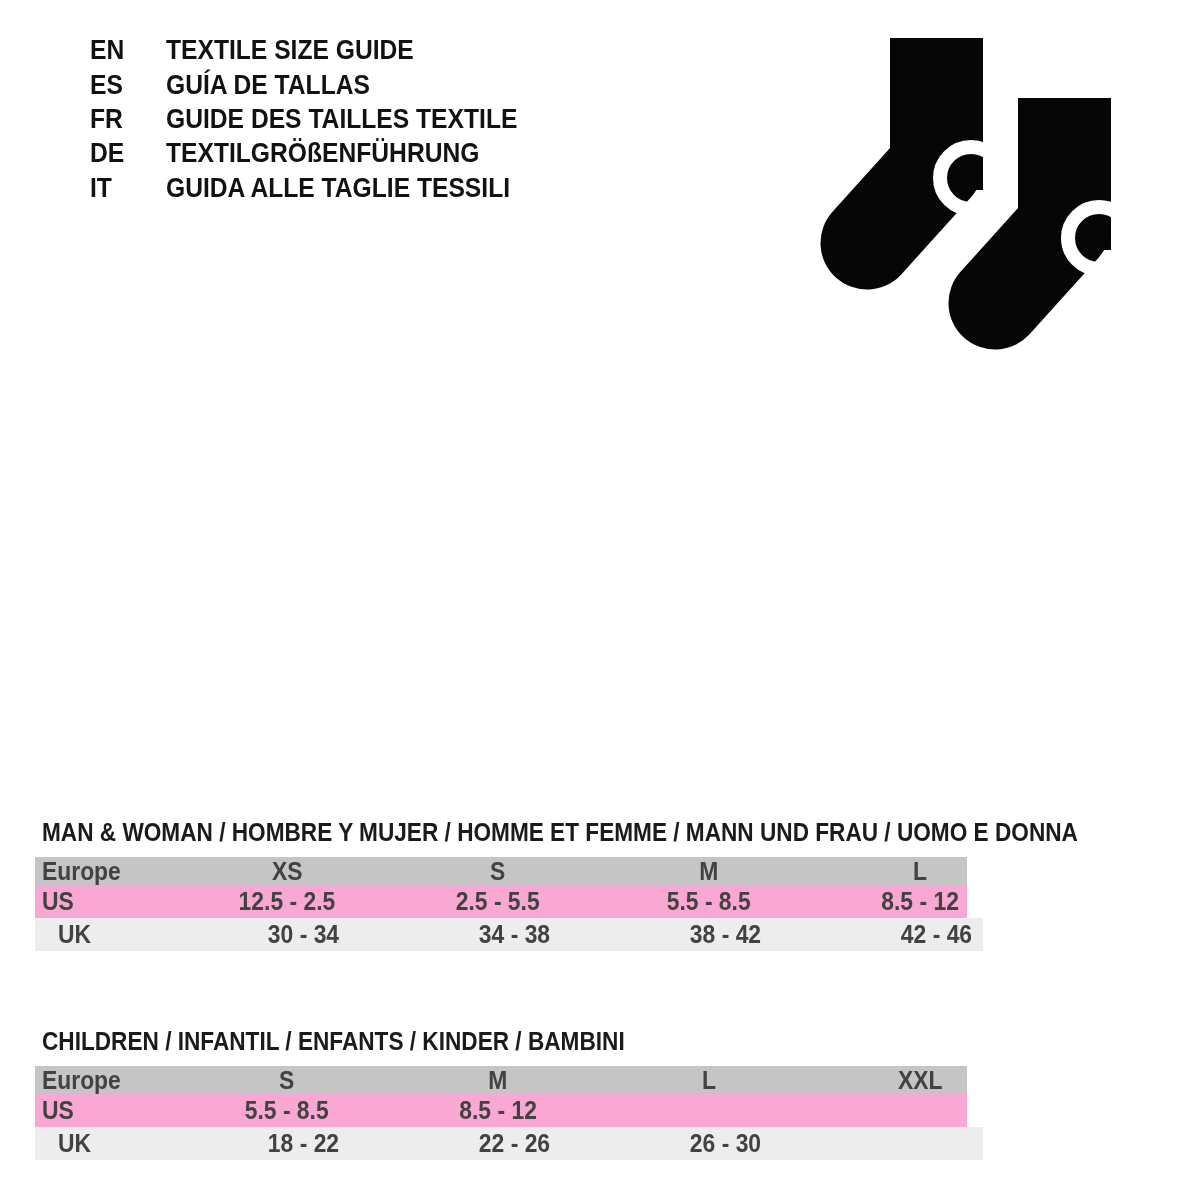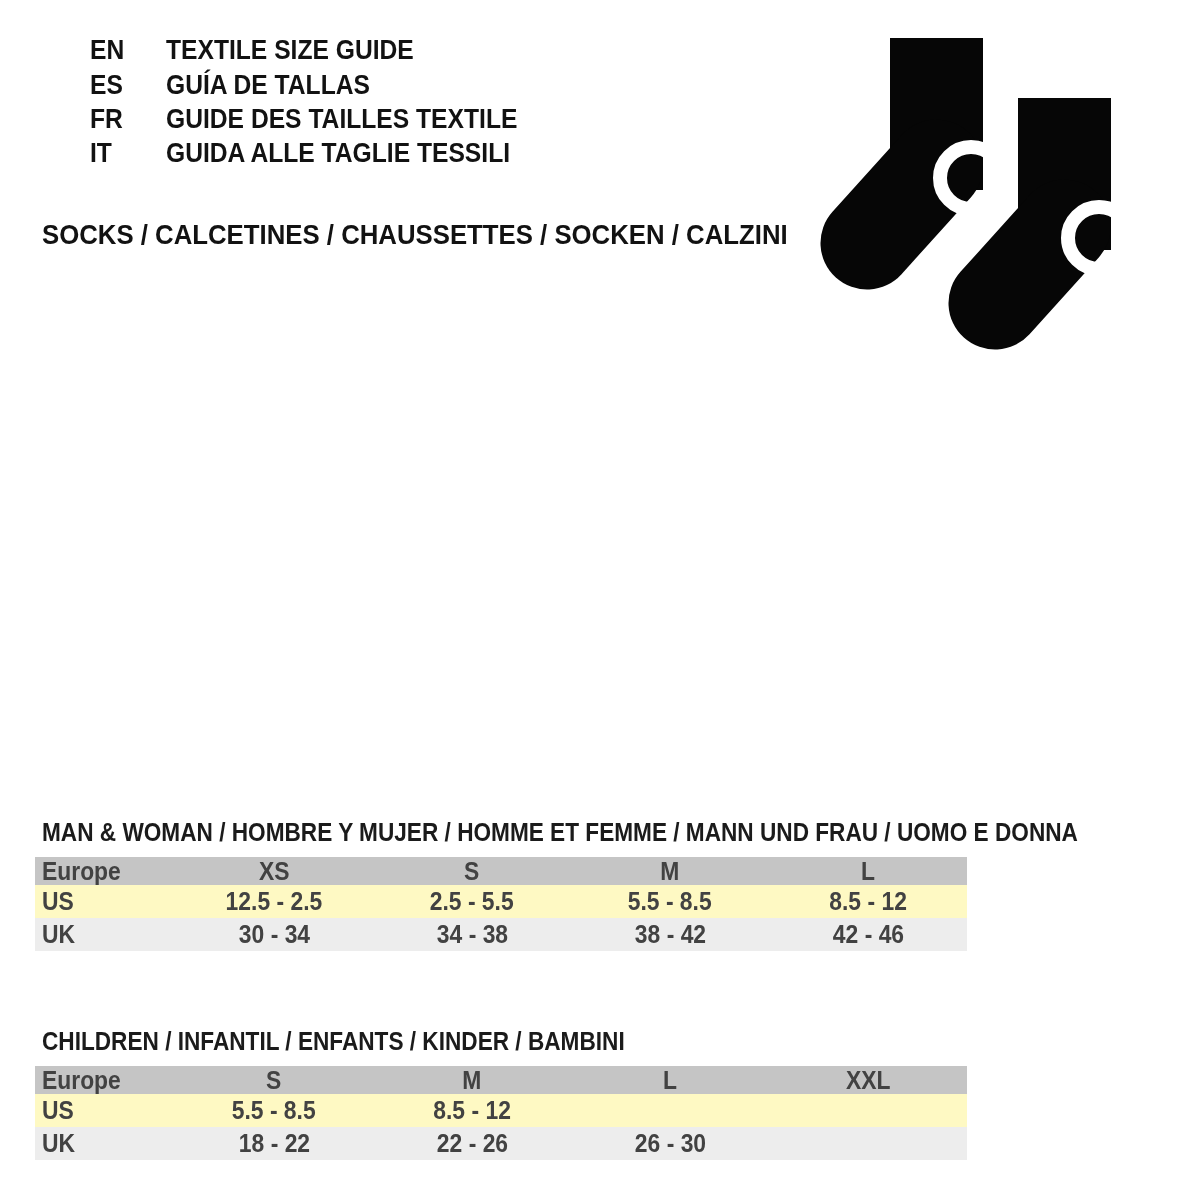--- a/index.html
+++ b/index.html
@@ -26,24 +26,24 @@
   .sock-heel-ring{fill:none;stroke:#ffffff;stroke-width:14;}
 
   
   .table-title{position:absolute;left:42px;font-size:26px;color:#1b1b1b;}
   .table-title .tx{transform:scaleX(.87);}
   #title-0{top:817px;}
   #title-1{top:1026px;}
   .size-table{position:absolute;left:35px;width:932px;}
   #table-0{top:857px;}
   #table-1{top:1066px;}
-  .trow{display:flex;width:100%;}
+  .trow{display:flex;width:100%;gap:13px;}
   .trow.head{height:28px;background:#c5c5c5;}
-  .trow.r0{height:33px;background:#fef9c3;}
-  .trow.r1{height:33px;background:#ededed;}
+  .trow.r0{height:33px;background:#f9a8d4;}
+  .trow.r1{height:33px;background:#ededed;padding-left:16px;}
   .tcell{display:flex;align-items:center;justify-content:center;font-size:26px;color:#424242;}
   .tcell .tx{transform:scaleX(.88);transform-origin:50% 50%;}
   .tcell.c0{width:140px;flex:0 0 140px;justify-content:flex-start;padding-left:7px;box-sizing:border-box;}
   .tcell.c0 .tx{transform-origin:0 50%;}
   .tcell.cv{width:198px;flex:0 0 198px;}
 </style>
 </head>
 <body>
 
 <div class="canvas">
@@ -55,28 +55,29 @@
     </div>
     <div class="lang-row">
       <span class="lang-code"><span class="tx">ES</span></span>
       <span class="tx">GUÍA DE TALLAS</span>
     </div>
     <div class="lang-row">
       <span class="lang-code"><span class="tx">FR</span></span>
       <span class="tx">GUIDE DES TAILLES TEXTILE</span>
     </div>
     <div class="lang-row">
+      <span class="lang-code"><span class="tx">DE</span></span>
+      <span class="tx">TEXTILGRÖßENFÜHRUNG</span>
+    </div>
+    <div class="lang-row">
       <span class="lang-code"><span class="tx">IT</span></span>
       <span class="tx">GUIDA ALLE TAGLIE TESSILI</span>
     </div>
   </div>
 
-  <div class="category-line">
-    <span class="tx">SOCKS / CALCETINES / CHAUSSETTES / SOCKEN / CALZINI</span>
-  </div>
 
   <svg class="socks-svg" width="310" height="325" viewBox="810 30 310 325" aria-hidden="true">
     <defs>
       <g id="sock">
         <rect class="sock-leg" x="72" y="0" width="93" height="152"></rect>
         <path class="sock-foot" d="M118.5,128 L49,205"></path>
         <circle class="sock-heel-ring" cx="153" cy="140" r="31"></circle>
       </g>
     </defs>
     <use href="#sock" transform="translate(946,98)"></use>

